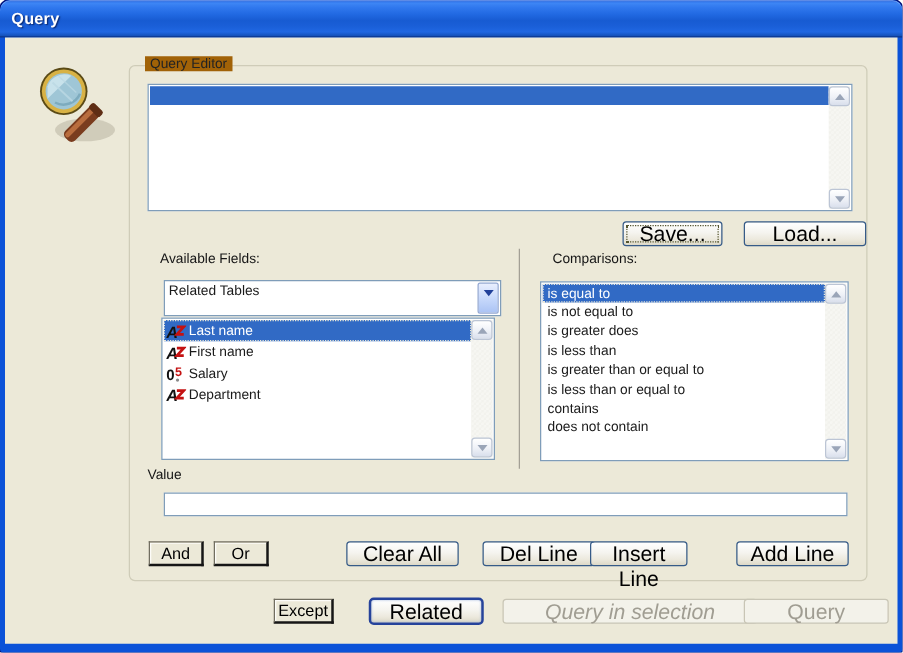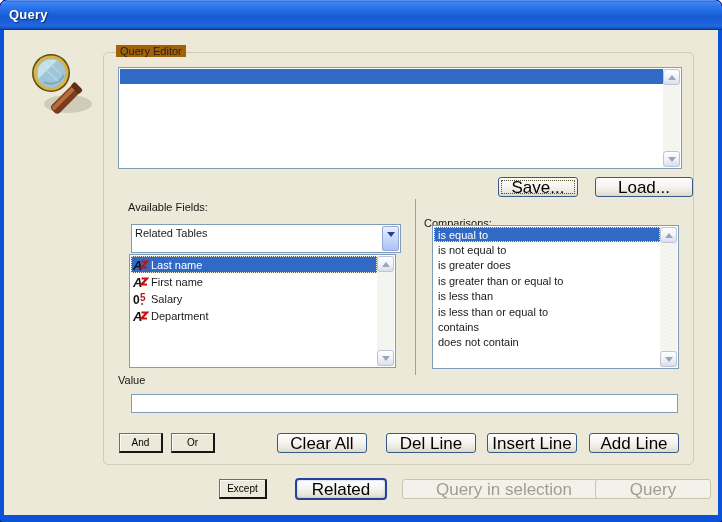--- a/index.html
+++ b/index.html
@@ -70,21 +70,21 @@
        border:1px solid #bcc5d5; border-radius:3px; }
   .sb-up{ top:0; } .sb-down{ bottom:0; }
   .tri-up{ width:0; height:0; border-left:4px solid transparent; border-right:4px solid transparent;
        border-bottom:5px solid #9aa5b8; margin:5px auto 0; }
   .tri-down{ width:0; height:0; border-left:4px solid transparent; border-right:4px solid transparent;
        border-top:5px solid #9aa5b8; margin:5px auto 0; }
 
   
   .label{ position:absolute; color:#151515; }
   .af-label{ left:24px; top:148px; }
-  .cmp-label{ left:320px; top:148px;margin-top:16px; }
+  .cmp-label{ left:338px; top:148px; }
   .val-label{ left:14px; top:321px; }
 
   
   .combo{ position:absolute; left:27px; top:171px; width:270px; height:29px;
       background:#fff; border:1px solid #7f9db9; }
   .combo-value{ position:absolute; left:3px; top:2px; }
   .combo-btn{ position:absolute; right:1px; top:1px; bottom:1px; width:17px;
       background:linear-gradient(180deg,#e9effe 0%,#c8d9fb 50%,#abc3f4 100%);
       border:1px solid #92a7d2; border-radius:2px; }
   .combo-btn .chev{ width:0; height:0; border-left:4px solid transparent; border-right:4px solid transparent;
@@ -108,40 +108,40 @@
   }
   .xpbtn:disabled, .xpbtn.disabled{
       background:#f3f2ea; border-color:#c8c5b5; color:#a09d92;
   }
   .xpbtn.focused{ outline:1px dotted #55552e; outline-offset:-4px; }
 
   .btn-save{ left:394px; top:124px; width:80px; }
   .btn-load{ left:491px; top:124px; width:98px; }
   .btn-clearall{ left:173px; top:380px; width:90px; }
   .btn-delline{ left:282px; top:380px; width:90px; }
-  .btn-insertline{ left:383px; top:380px; width:90px; }
+  .btn-insertline{ left:368px; top:380px; width:78px; }
   .btn-addline{ left:485px; top:380px; width:90px; }
 
   
   .classicbtn{
       position:absolute; top:380px; height:20px;
       background:#ece9d8;
       border-top:1px solid #716e60; border-left:1px solid #716e60;
       border-right:2px solid #161616; border-bottom:2px solid #161616;
       box-shadow:inset 1px 1px 0 #fdfcf8;
-      font-family:"Liberation Sans",sans-serif; font-size:10px; color:#000; text-align:center;
+      font-family:"Liberation Sans",sans-serif; font-size:13px; color:#000; text-align:center;
   }
   .btn-and{ left:15px; width:44px; }
   .btn-or{ left:67px; width:44px; }
   .btn-except{ left:115px; width:48px;margin-top:46px; }
 
   
   .btn-cancel{ left:291px; top:448px; width:92px; height:22px; border:2px solid #26439b;
       border-radius:4px; box-shadow:inset 0 0 2px #9ab0d8; }
-  .btn-qsel{ left:398px; top:449px; width:204px; }
+  .btn-qsel{ left:398px; top:449px; width:204px;font-style:italic; }
   .btn-query{ left:591px; top:449px; width:116px; }
 </style>
 </head>
 <body>
 
 <div class="window">
   <div class="titlebar">
     <span class="title-text">Query</span>
   </div>
 
@@ -239,24 +239,24 @@
             <div class="row cmp-row sel">
               <span>is equal to</span>
             </div>
             <div class="row cmp-row">
               <span>is not equal to</span>
             </div>
             <div class="row cmp-row">
               <span>is greater does</span>
             </div>
             <div class="row cmp-row">
+              <span>is less than</span>
+            </div>
+            <div class="row cmp-row">
               <span>is greater than or equal to</span>
-            </div>
-            <div class="row cmp-row">
-              <span>is less than</span>
             </div>
             <div class="row cmp-row">
               <span>is less than or equal to</span>
             </div>
             <div class="row cmp-row">
               <span>contains</span>
             </div>
             <div class="row cmp-row">
               <span>does not contain</span>
             </div>

